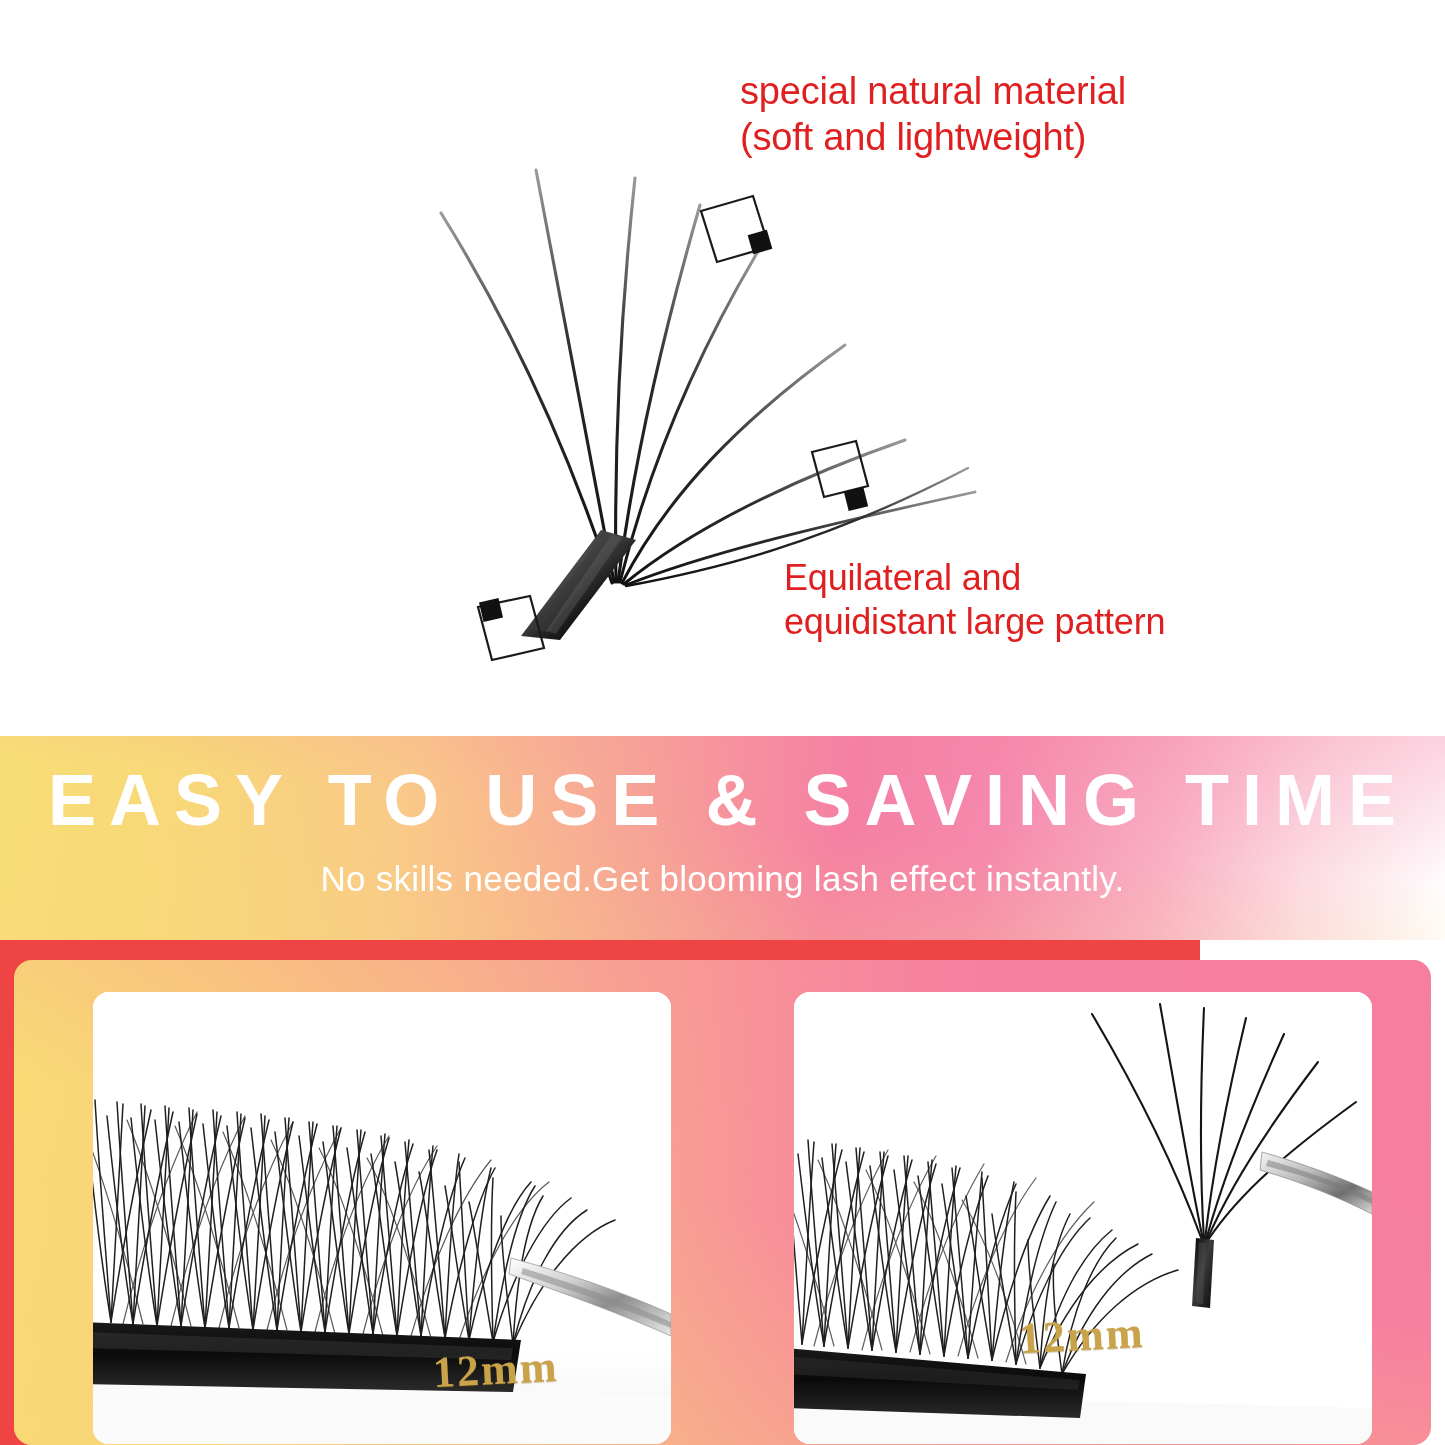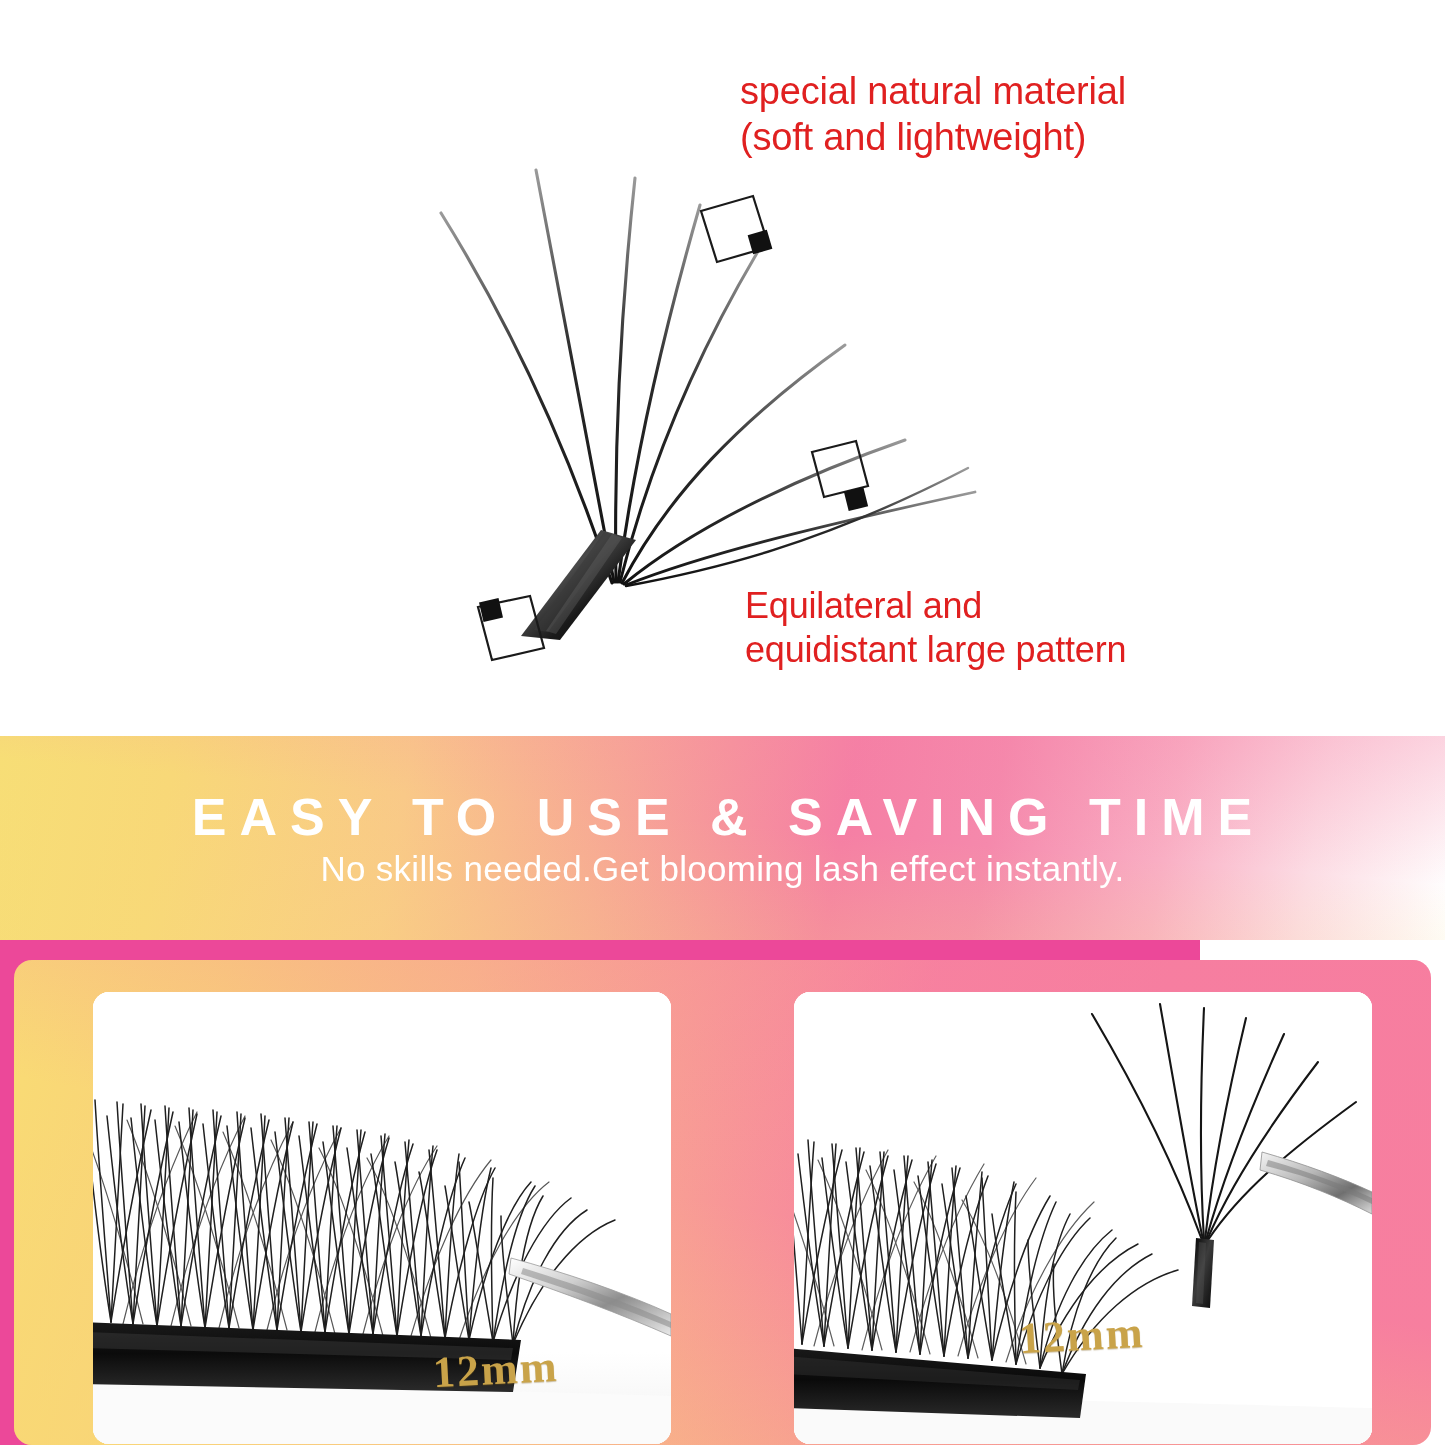--- a/index.html
+++ b/index.html
@@ -13,21 +13,21 @@
     height: 1445px;
     font-family: "Liberation Sans", sans-serif;
     overflow: hidden;
     position: relative;
   }
 
   .page {
     position: relative;
     width: 1200px;
     height: 1445px;
-    background: #ec4899;
+    background: #ef4444;
   }
 
   
   .diagram-section {
     position: absolute;
     left: 0;
     top: 0;
     width: 1445px;
     height: 736px;
     background: #ffffff;
@@ -58,25 +58,24 @@
     width: 470px;
     text-align: left;
   }
   .callout-left {
     left: 243px;
     top: 478px;
     font-size: 36px;
     width: 330px;
   }
   .callout-right {
-    left: 745px;
+    left: 784px;
     top: 556px;
     font-size: 36px;
     width: 460px;
-    margin-top: 28px;
   }
 
   
   .banner {
     position: absolute;
     left: 0;
     top: 736px;
     width: 1445px;
     height: 204px;
     background:
@@ -99,36 +98,36 @@
   }
   .banner-overlay {
     position: absolute;
     inset: 0;
     background: linear-gradient(185deg, rgba(246,130,168,0.30) 0%, rgba(255,255,255,0) 45%, rgba(248,219,120,0.30) 100%);
     pointer-events: none;
   }
   .banner-title {
     position: relative;
     color: #FFFFFF;
-    font-size: 52px;
+    font-size: 72px;
     font-weight: 700;
     letter-spacing: 13px;
     line-height: 1;
     margin: 0 0 8px 12px;
     text-align: center;
     font-family: "Liberation Sans", sans-serif;
   }
   .banner-sub {
     position: relative;
     color: #FFFFFF;
     font-size: 35px;
     font-weight: 400;
     letter-spacing: 0.3px;
     line-height: 1;
-    margin: 0;
+    margin: 17px;
     text-align: center;
     font-family: "Liberation Sans", sans-serif;
   }
 
   
   .photo-band {
     position: absolute;
     left: 14px;
     top: 960px;
     width: 1417px;

